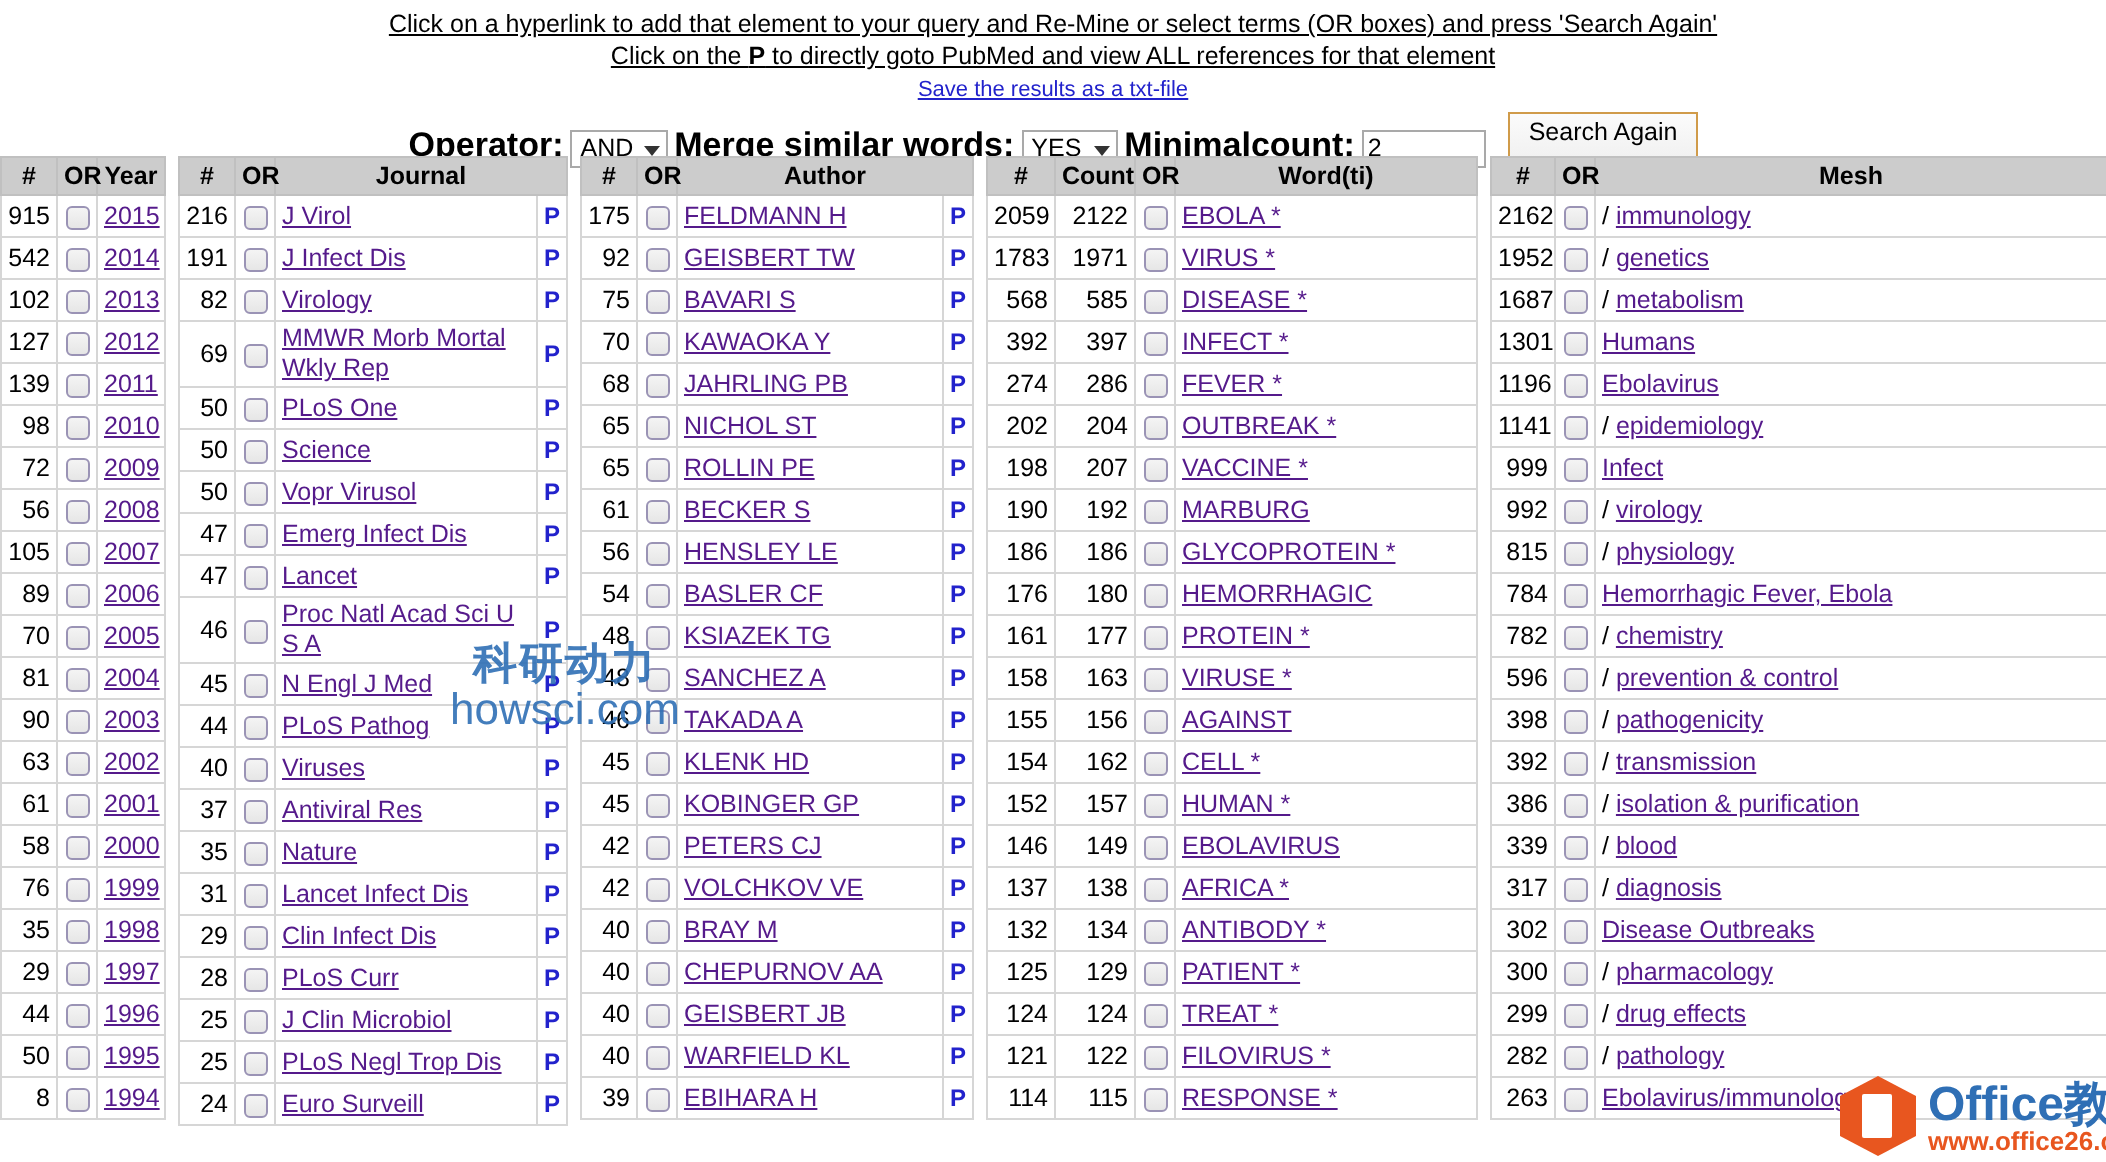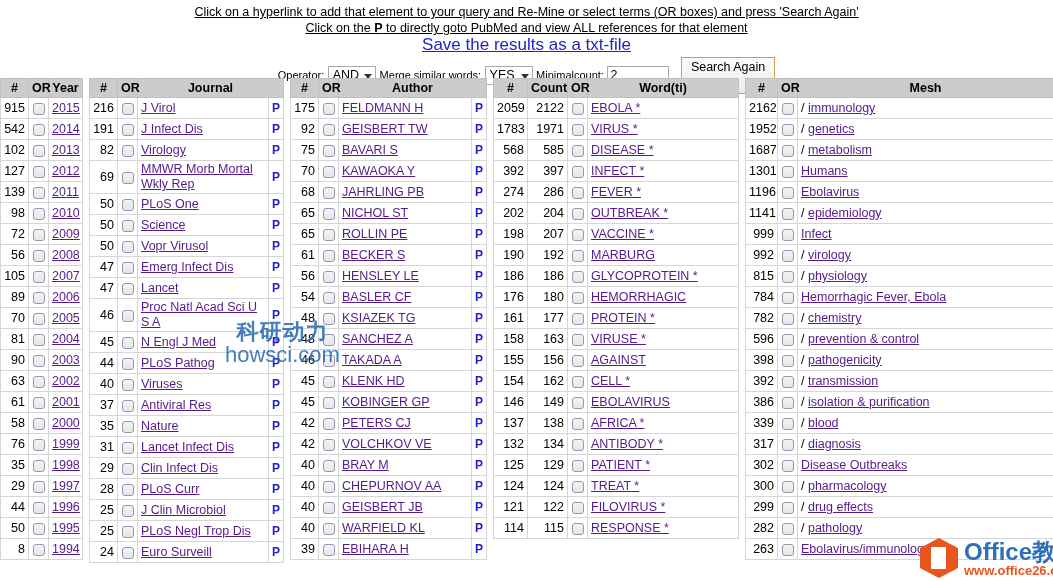--- a/index.html
+++ b/index.html
@@ -19,34 +19,34 @@
     font-size: 12.5px;
     color: #000;
     line-height: 16px;
     text-decoration: underline;
   }
   .instructions .line { white-space: nowrap; }
   .instructions .pmark { font-weight: bold; color: #000; }
   .savelink {
     color: #2222cc;
     text-decoration: underline;
-    font-size: 17px;
+    font-size: 11px;
     cursor: pointer;
   }
   .save-row { text-align:center; line-height:17px; }
 
   
   .controls {
     margin-top: 2px;
     text-align: center;
     font-size: 12.5px;
     white-space: nowrap;
     line-height: 20px;
   }
-  .ctl-label { font-weight: normal; font-size: 11px; }
+  .ctl-label { font-weight: bold; font-size: 17px; }
   .fake-select {
     display: inline-block;
     vertical-align: middle;
     border: 1px solid #a9a9a9;
     background: #fff;
     height: 19px;
     line-height: 17px;
     font-size: 12.5px;
     padding: 0 2px 0 4px;
     position: relative;
@@ -759,20 +759,26 @@
             <td class="chk"><span class="cbox"></span></td>
             <td class="term"><a class="term-link">AGAINST</a></td>
           </tr>
           <tr>
             <td class="cnt">154</td>
             <td class="cnt">162</td>
             <td class="chk"><span class="cbox"></span></td>
             <td class="term"><a class="term-link">CELL *</a></td>
           </tr>
           <tr>
+            <td class="cnt">152</td>
+            <td class="cnt">157</td>
+            <td class="chk"><span class="cbox"></span></td>
+            <td class="term"><a class="term-link">HUMAN *</a></td>
+          </tr>
+          <tr>
             <td class="cnt">146</td>
             <td class="cnt">149</td>
             <td class="chk"><span class="cbox"></span></td>
             <td class="term"><a class="term-link">EBOLAVIRUS</a></td>
           </tr>
           <tr>
             <td class="cnt">137</td>
             <td class="cnt">138</td>
             <td class="chk"><span class="cbox"></span></td>
             <td class="term"><a class="term-link">AFRICA *</a></td>

